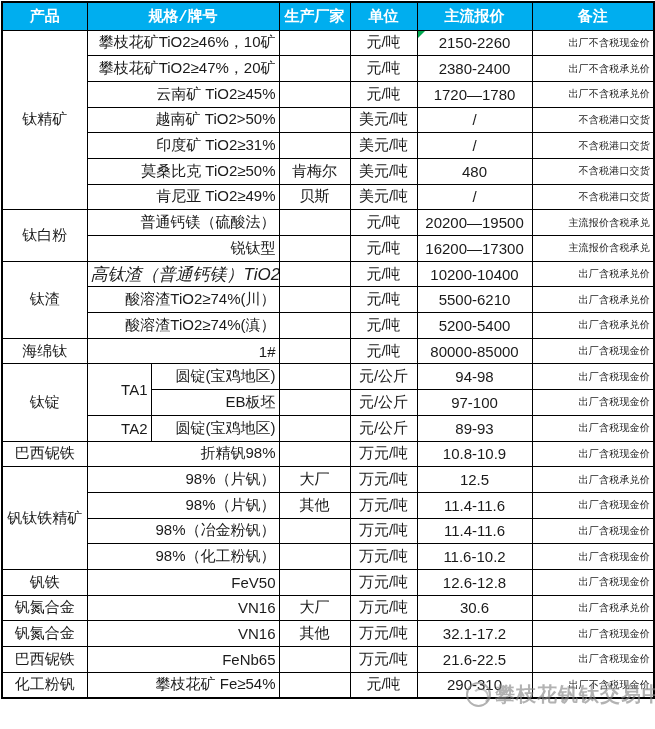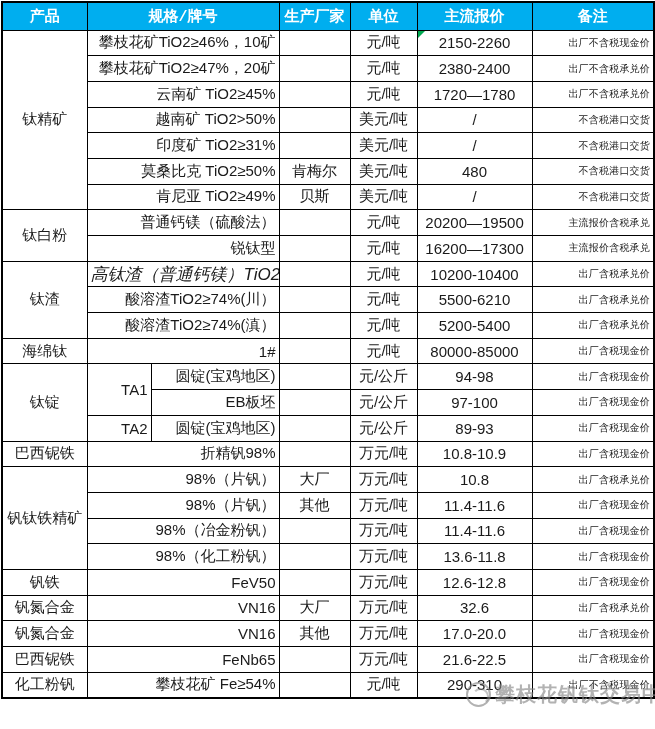--- a/index.html
+++ b/index.html
@@ -209,67 +209,67 @@
         <td class="c">万元/吨</td>
         <td class="pricecell">10.8-10.9</td>
         <td class="l note">出厂含税现金价</td>
       </tr>
 
       <tr>
         <td class="c" rowspan="4">钒钛铁精矿</td>
         <td class="l" colspan="2">98%（片钒）</td>
         <td class="c">大厂</td>
         <td class="c">万元/吨</td>
-        <td class="pricecell">10.8</td>
+        <td class="pricecell">12.5</td>
         <td class="l note">出厂含税承兑价</td>
       </tr>
       <tr>
         <td class="l" colspan="2">98%（片钒）</td>
         <td class="c">其他</td>
         <td class="c">万元/吨</td>
         <td class="pricecell">11.4-11.6</td>
         <td class="l note">出厂含税现金价</td>
       </tr>
       <tr>
         <td class="l" colspan="2">98%（冶金粉钒）</td>
         <td class="c"></td>
         <td class="c">万元/吨</td>
         <td class="pricecell">11.4-11.6</td>
         <td class="l note">出厂含税现金价</td>
       </tr>
       <tr>
         <td class="l" colspan="2">98%（化工粉钒）</td>
         <td class="c"></td>
         <td class="c">万元/吨</td>
-        <td class="pricecell">13.6-11.8</td>
+        <td class="pricecell">11.6-10.2</td>
         <td class="l note">出厂含税现金价</td>
       </tr>
 
       <tr>
         <td class="c">钒铁</td>
         <td class="l" colspan="2">FeV50</td>
         <td class="c"></td>
         <td class="c">万元/吨</td>
         <td class="pricecell">12.6-12.8</td>
         <td class="l note">出厂含税现金价</td>
       </tr>
       <tr>
         <td class="c">钒氮合金</td>
         <td class="l" colspan="2">VN16</td>
         <td class="c">大厂</td>
         <td class="c">万元/吨</td>
-        <td class="pricecell">32.6</td>
+        <td class="pricecell">30.6</td>
         <td class="l note">出厂含税承兑价</td>
       </tr>
       <tr>
         <td class="c">钒氮合金</td>
         <td class="l" colspan="2">VN16</td>
         <td class="c">其他</td>
         <td class="c">万元/吨</td>
-        <td class="pricecell">17.0-20.0</td>
+        <td class="pricecell">32.1-17.2</td>
         <td class="l note">出厂含税现金价</td>
       </tr>
       <tr>
         <td class="c">巴西铌铁</td>
         <td class="l" colspan="2">FeNb65</td>
         <td class="c"></td>
         <td class="c">万元/吨</td>
         <td class="pricecell">21.6-22.5</td>
         <td class="l note">出厂含税现金价</td>
       </tr>

